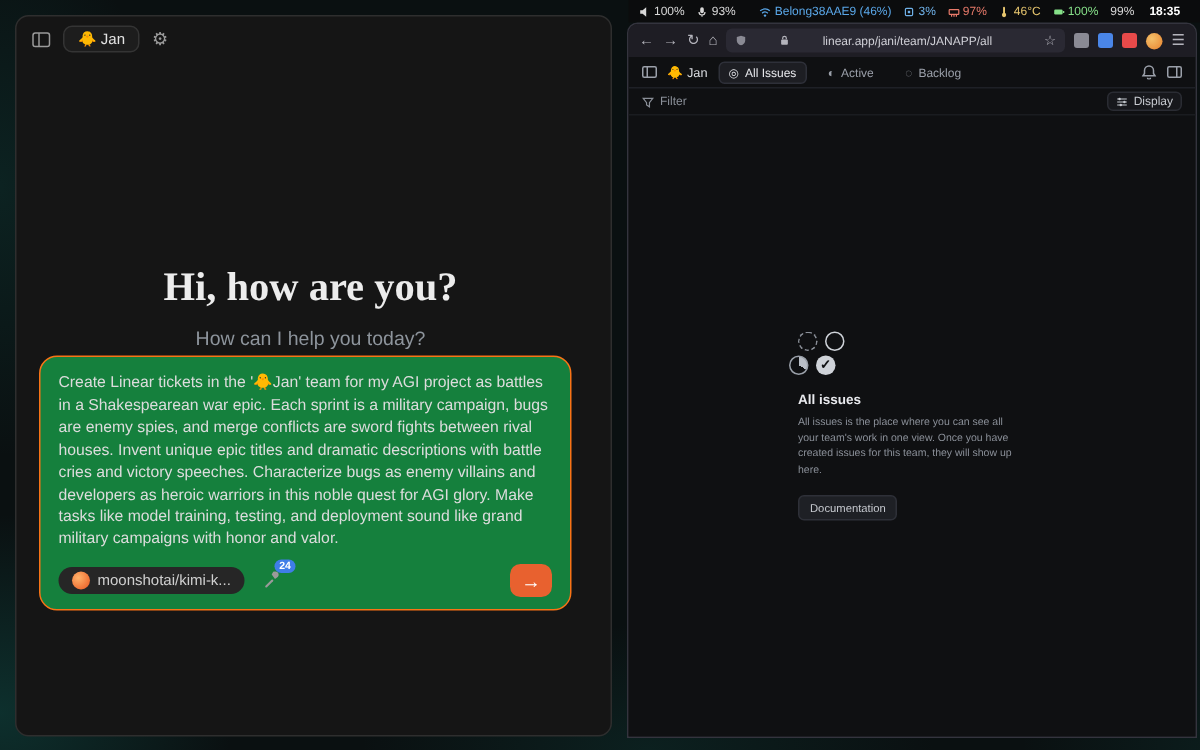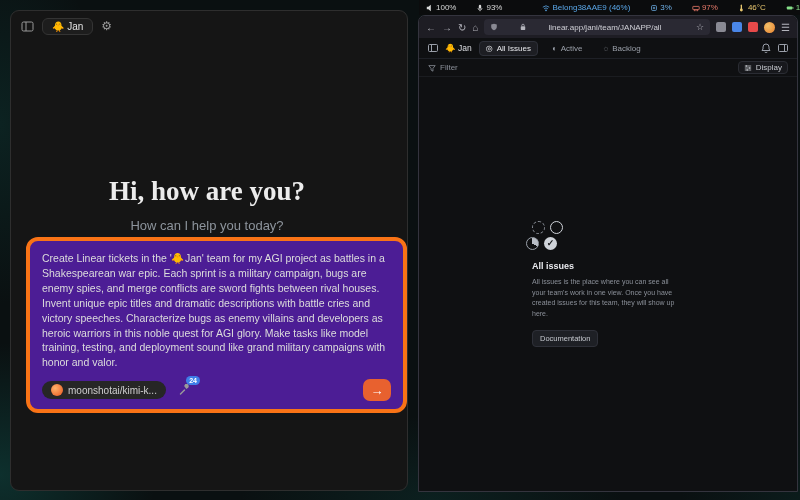--- a/index.html
+++ b/index.html
@@ -21,37 +21,37 @@
   .jan-window { position:absolute; left:10px; top:10px; width:398px; height:481px;
     background:#151515; border:1px solid #2e2e2e; border-radius:9px; overflow:hidden; }
   .jan-titlebar { height:30px; display:flex; align-items:center; gap:8px; padding:0 10px; }
   .icon-btn { color:#9a9a9a; display:inline-flex; align-items:center; justify-content:center; cursor:pointer; }
   .jan-chip { display:inline-flex; align-items:center; gap:4px; border:1px solid #343434; background:#1d1d1d;
     border-radius:6px; padding:2px 9px; font-size:10px; color:#e3e3e3; cursor:pointer; }
   .gear-glyph { font-size:12px; color:#9a9a9a; }
   .jan-center { position:absolute; top:165px; left:0; right:4px; text-align:center; }
   .jan-greeting { font-family:"Liberation Serif", serif; font-size:27px; font-weight:600; color:#ececec; }
   .jan-subtitle { margin-top:11px; font-size:13px; color:#8d949c; }
-  .jan-input { position:absolute; left:15px; right:0; top:226px; background:#4c1d95;
-    border:4px solid #f97316; border-radius:12px; padding:10px 12px 8px; }
+  .jan-input { position:absolute; left:15px; right:26px; top:226px; background:#15803d;
+    border:1px solid #f97316; border-radius:12px; padding:10px 12px 8px; }
   .jan-prompt { font-size:10.5px; line-height:1.42; color:#dcdcdc; }
   .jan-input-row { display:flex; align-items:center; gap:12px; margin-top:9px; }
   .model-chip { display:inline-flex; align-items:center; gap:5px; background:#262626; border-radius:12px;
     padding:3px 9px; font-size:10px; color:#cfcfcf; cursor:pointer; }
   .model-icon { width:12px; height:12px; border-radius:50%;
     background:radial-gradient(circle at 35% 35%, #ffb36b, #e8541e); }
   .tools-wrap { position:relative; display:inline-flex; cursor:pointer; color:#9a9a9a; }
   .tools-badge { position:absolute; top:-8px; right:-10px; background:#3f7de8; color:#fff;
     font-size:7px; font-weight:bold; border-radius:7px; padding:1px 3px; }
   .send-btn { margin-left:auto; width:28px; height:22px; border-radius:7px; background:#e8612f;
     color:#fff; display:flex; align-items:center; justify-content:center; font-size:13px; cursor:pointer; }
 
   
   .status-bar { position:absolute; left:419px; top:0; width:381px; height:15px; background:#0b0c0d;
-    display:flex; align-items:center; gap:20px; padding:0 7px; font-size:8px; color:#d8d8d8; white-space:nowrap; }
+    display:flex; align-items:center; gap:8px; padding:0 7px; font-size:8px; color:#d8d8d8; white-space:nowrap; }
   .st-item { display:inline-flex; align-items:center; gap:2px; }
   .st-item svg { width:8px; height:8px; }
   .st-wifi { color:#5aa7e8; }
   .st-cpu { color:#6fb1e8; }
   .st-mem { color:#e87a6a; }
   .st-temp { color:#e8c76f; }
   .st-batt { color:#86e089; }
   .st-time { color:#ffffff; font-weight:bold; margin-left:2px; }
   .st-spacer { flex:1; }
   .tray-blue { width:9px; height:9px; border-radius:2px; background:#3d9ae8; }

